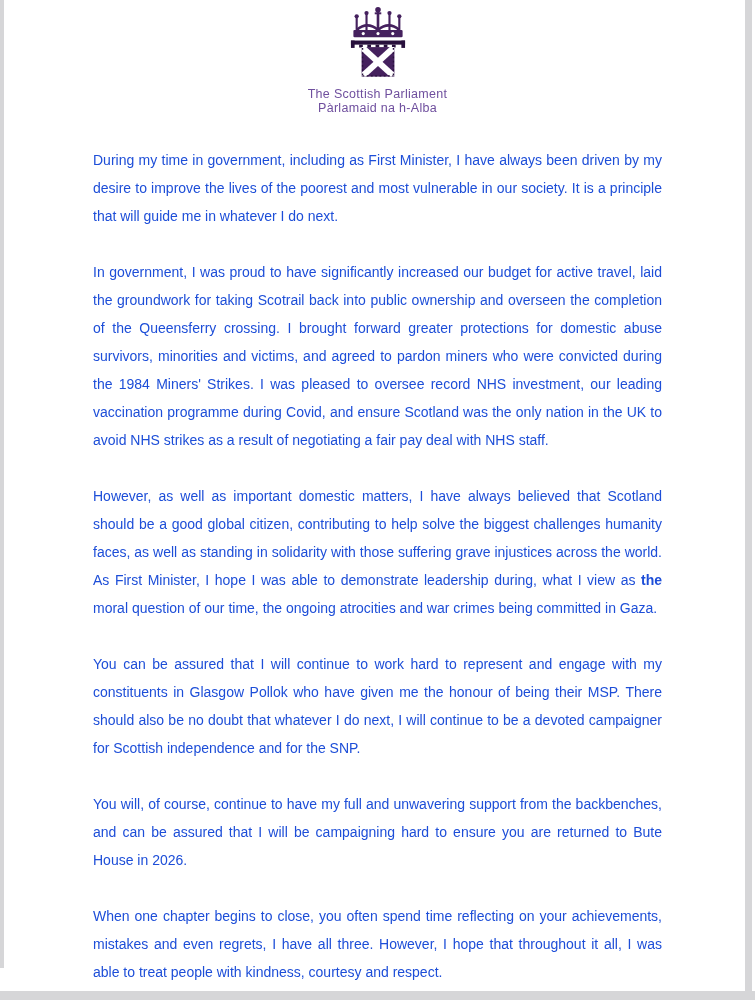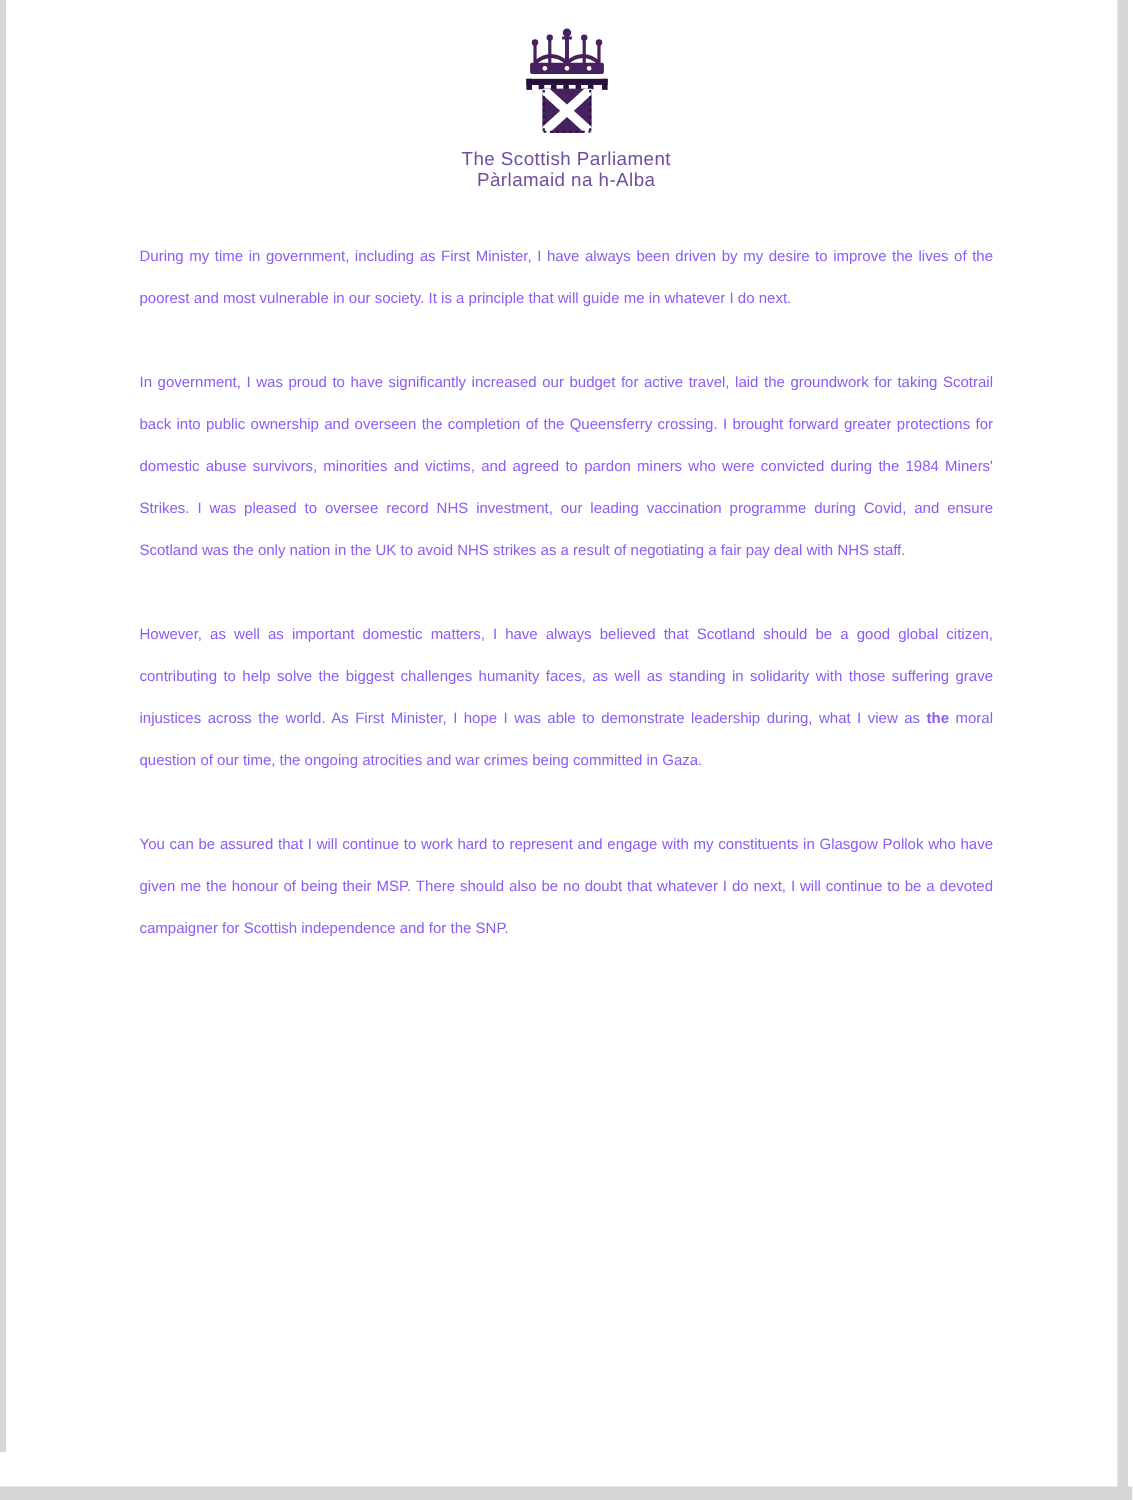--- a/index.html
+++ b/index.html
@@ -13,40 +13,40 @@
   .page { width: 755px; height: 1000px; position: relative; background: #ffffff; }
 
   
   .edge { position: absolute; background: #d6d6d8; }
   .edge-left   { left: 0; top: 0; width: 4px; height: 968px; }
   .edge-right  { right: 3px; top: 0; width: 7px; height: 1000px; }
   .edge-bottom { left: 0; bottom: 0; width: 100%; height: 9px; }
 
   
   .letterhead {
-    padding-top: 17px;
+    padding-top: 5px;
     display: flex; flex-direction: column; align-items: center;
     text-align: center;
   }
   .logo-svg { display: block; }
   .wordmark {
     margin-top: 6px;
     color: #6f4f9e;
     font-size: 12.5px;
     line-height: 14px;
     letter-spacing: 0.3px;
     font-weight: 500;
   }
 
   
   .letter-body {
     width: 569px;
     margin: 31px 0 0 93px;
-    color: #8b5cf6;
-    font-size: 10px;
+    color: #1d4ed8;
+    font-size: 14px;
     line-height: 28px;
     text-align: justify;
   }
   .para { margin-bottom: 28px; }
   .para:last-child { margin-bottom: 0; }
   .em-run { font-weight: bold; }
 </style>
 </head>
 <body>
 
@@ -109,15 +109,17 @@
       <div>The Scottish Parliament</div>
       <div>Pàrlamaid na h-Alba</div>
     </div>
   </header>
 
   <main class="letter-body" id="paragraphs">
       <p class="para"><span>During my time in government, including as First Minister, I have always been driven by my desire to improve the lives of the poorest and most vulnerable in our society. It is a principle that will guide me in whatever I do next.</span></p>
       <p class="para"><span>In government, I was proud to have significantly increased our budget for active travel, laid the groundwork for taking Scotrail back into public ownership and overseen the completion of the Queensferry crossing. I brought forward greater protections for domestic abuse survivors, minorities and victims, and agreed to pardon miners who were convicted during the 1984 Miners' Strikes. I was pleased to oversee record NHS investment, our leading vaccination programme during Covid, and ensure Scotland was the only nation in the UK to avoid NHS strikes as a result of negotiating a fair pay deal with NHS staff.</span></p>
       <p class="para"><span>However, as well as important domestic matters, I have always believed that Scotland should be a good global citizen, contributing to help solve the biggest challenges humanity faces, as well as standing in solidarity with those suffering grave injustices across the world. As First Minister, I hope I was able to demonstrate leadership during, what I view as </span><span class="em-run">the</span><span> moral question of our time, the ongoing atrocities and war crimes being committed in Gaza.</span></p>
       <p class="para"><span>You can be assured that I will continue to work hard to represent and engage with my constituents in Glasgow Pollok who have given me the honour of being their MSP. There should also be no doubt that whatever I do next, I will continue to be a devoted campaigner for Scottish independence and for the SNP.</span></p>
+      <p class="para"><span>You will, of course, continue to have my full and unwavering support from the backbenches, and can be assured that I will be campaigning hard to ensure you are returned to Bute House in 2026.</span></p>
+      <p class="para"><span>When one chapter begins to close, you often spend time reflecting on your achievements, mistakes and even regrets, I have all three. However, I hope that throughout it all, I was able to treat people with kindness, courtesy and respect.</span></p>
     </main>
 
 </div>
 
 </body></html>

